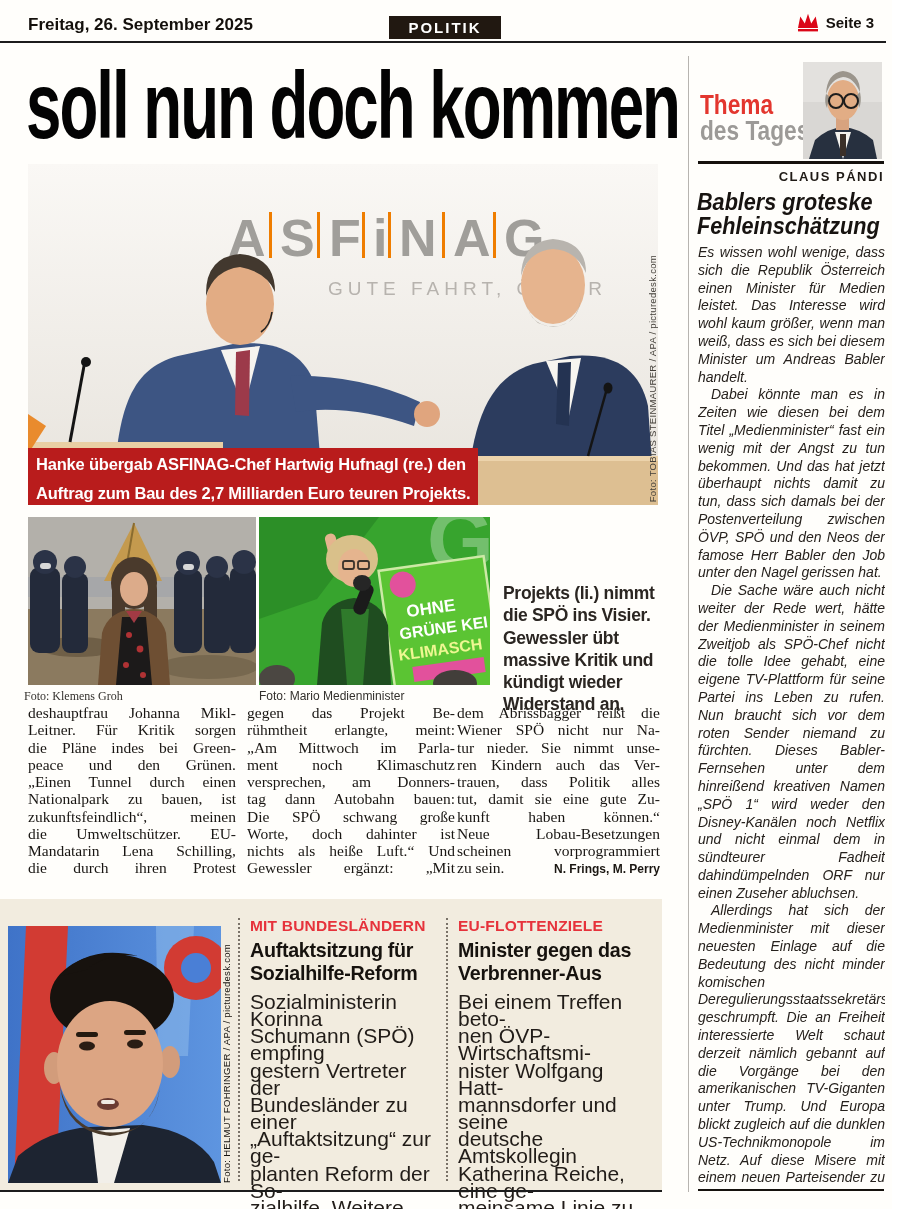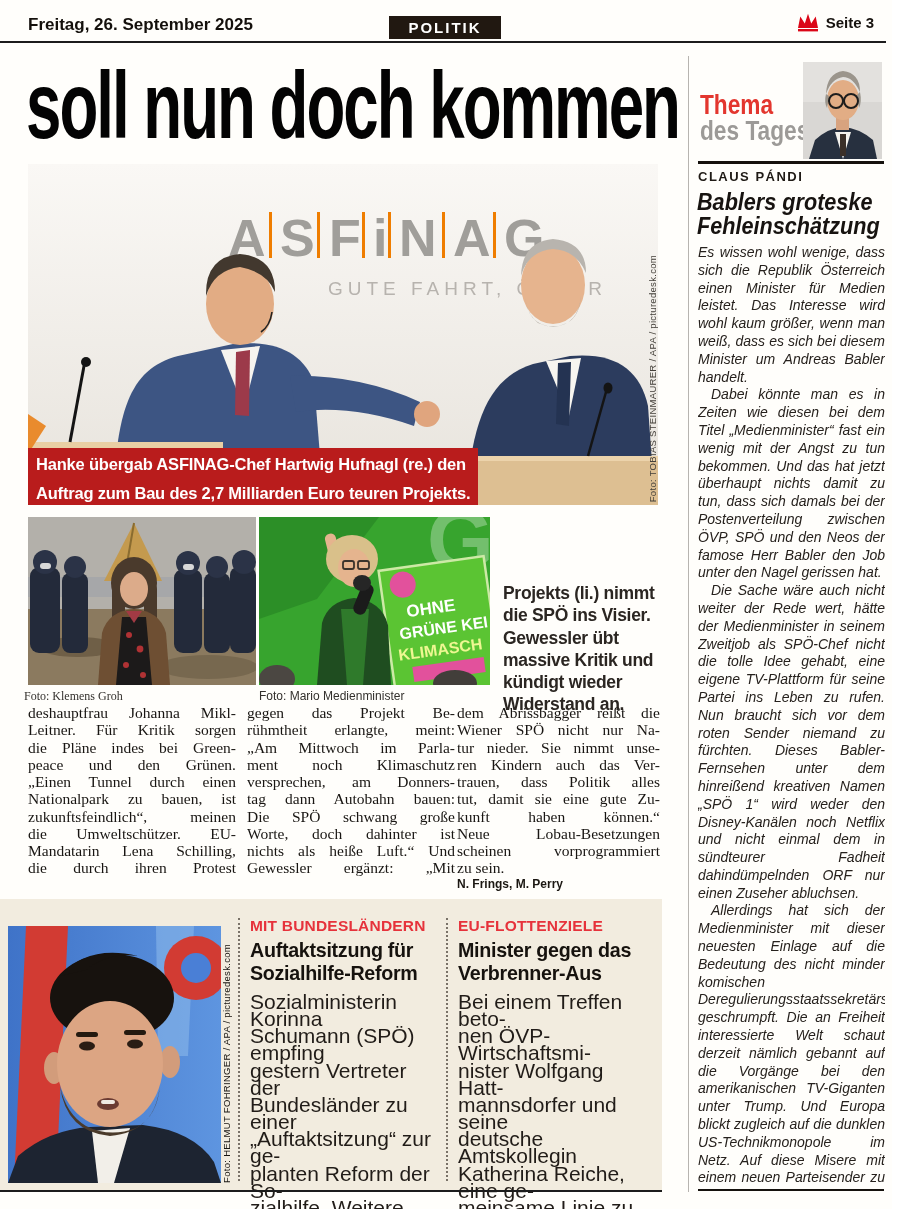--- a/index.html
+++ b/index.html
@@ -20,21 +20,21 @@
                  font-size:95px;line-height:0.92;font-weight:bold;letter-spacing:-3px;color:#030303;}
 
   .vdivider{left:688px;top:56px;width:1px;height:1136px;background:#b7b4b0;}
 
   
   .thema{left:700px;top:92px;transform:scaleX(0.84);transform-origin:0 0;font-weight:bold;line-height:26px;font-size:27px;}
   .thema .t1{color:#e3362e;}
   .thema .t2{color:#9c9a97;}
   .pandi{left:803px;top:62px;width:79px;height:97px;overflow:hidden;}
   .siderule{left:698px;width:186px;height:3px;background:#15110d;}
-  .author{left:698px;top:169px;width:186px;text-align:left;font-size:13px;font-weight:bold;letter-spacing:1.5px;color:#1f1a15;}
+  .author{left:698px;top:169px;width:186px;text-align:right;font-size:13px;font-weight:bold;letter-spacing:1.5px;color:#1f1a15;}
   .sidetitle{left:697px;top:191px;}
   .sidetitle span{display:inline-block;transform:scaleX(0.94);transform-origin:0 0;white-space:pre-line;
                   font-size:23px;line-height:23.5px;font-weight:bold;font-style:italic;color:#171310;}
   .sidebody{left:698px;top:244px;width:187px;max-height:941px;overflow:hidden;
             font-style:italic;font-size:14px;line-height:17.8px;text-align:justify;color:#26211d;}
   .sidebody .para{text-indent:13px;}
 
   
   .mainphoto{left:28px;top:164px;width:630px;height:341px;overflow:hidden;background:#efece7;}
   .mcaption{position:absolute;left:0;top:284px;background:#b91c1c;color:#fff;display:inline-block;
@@ -48,21 +48,21 @@
   .pcredit{top:689px;font-size:12px;color:#33302c;}
   .midcaption{left:503px;top:582px;width:180px;font-size:17.5px;font-weight:bold;line-height:22.3px;
               color:#2b2622;white-space:pre-line;letter-spacing:-0.3px;}
 
   
   .serifcol{top:704px;font-family:"Liberation Serif",serif;font-size:15.5px;line-height:17.25px;
             color:#181512;text-align:justify;text-align-last:justify;white-space:pre-line;}
   .c1{left:28px;width:208px;}
   .c2{left:247px;width:208px;}
   .c3{left:457px;width:203px;}
-  .lastrow{left:457px;top:859px;width:203px;display:flex;justify-content:space-between;align-items:baseline;flex-direction:column;}
+  .lastrow{left:457px;top:859px;width:203px;display:flex;justify-content:space-between;align-items:baseline;}
   .lastrow .tail{font-family:"Liberation Serif",serif;font-size:15.5px;color:#181512;}
   .lastrow .byline{font-size:12px;font-weight:bold;color:#1b1712;}
 
   
   .beige{left:0;top:899px;width:662px;height:291px;background:#f2ecdf;}
   .bphoto{left:8px;top:926px;width:213px;height:257px;overflow:hidden;}
   .bcredit{left:221px;top:926px;height:257px;display:flex;align-items:flex-end;}
   .bcredit .vcredit{color:#16130f;font-size:9.5px;}
   .dotted{top:918px;height:263px;width:0;border-left:2px dotted #7a7268;}
   .d1{left:238px;} .d2{left:446px;}

